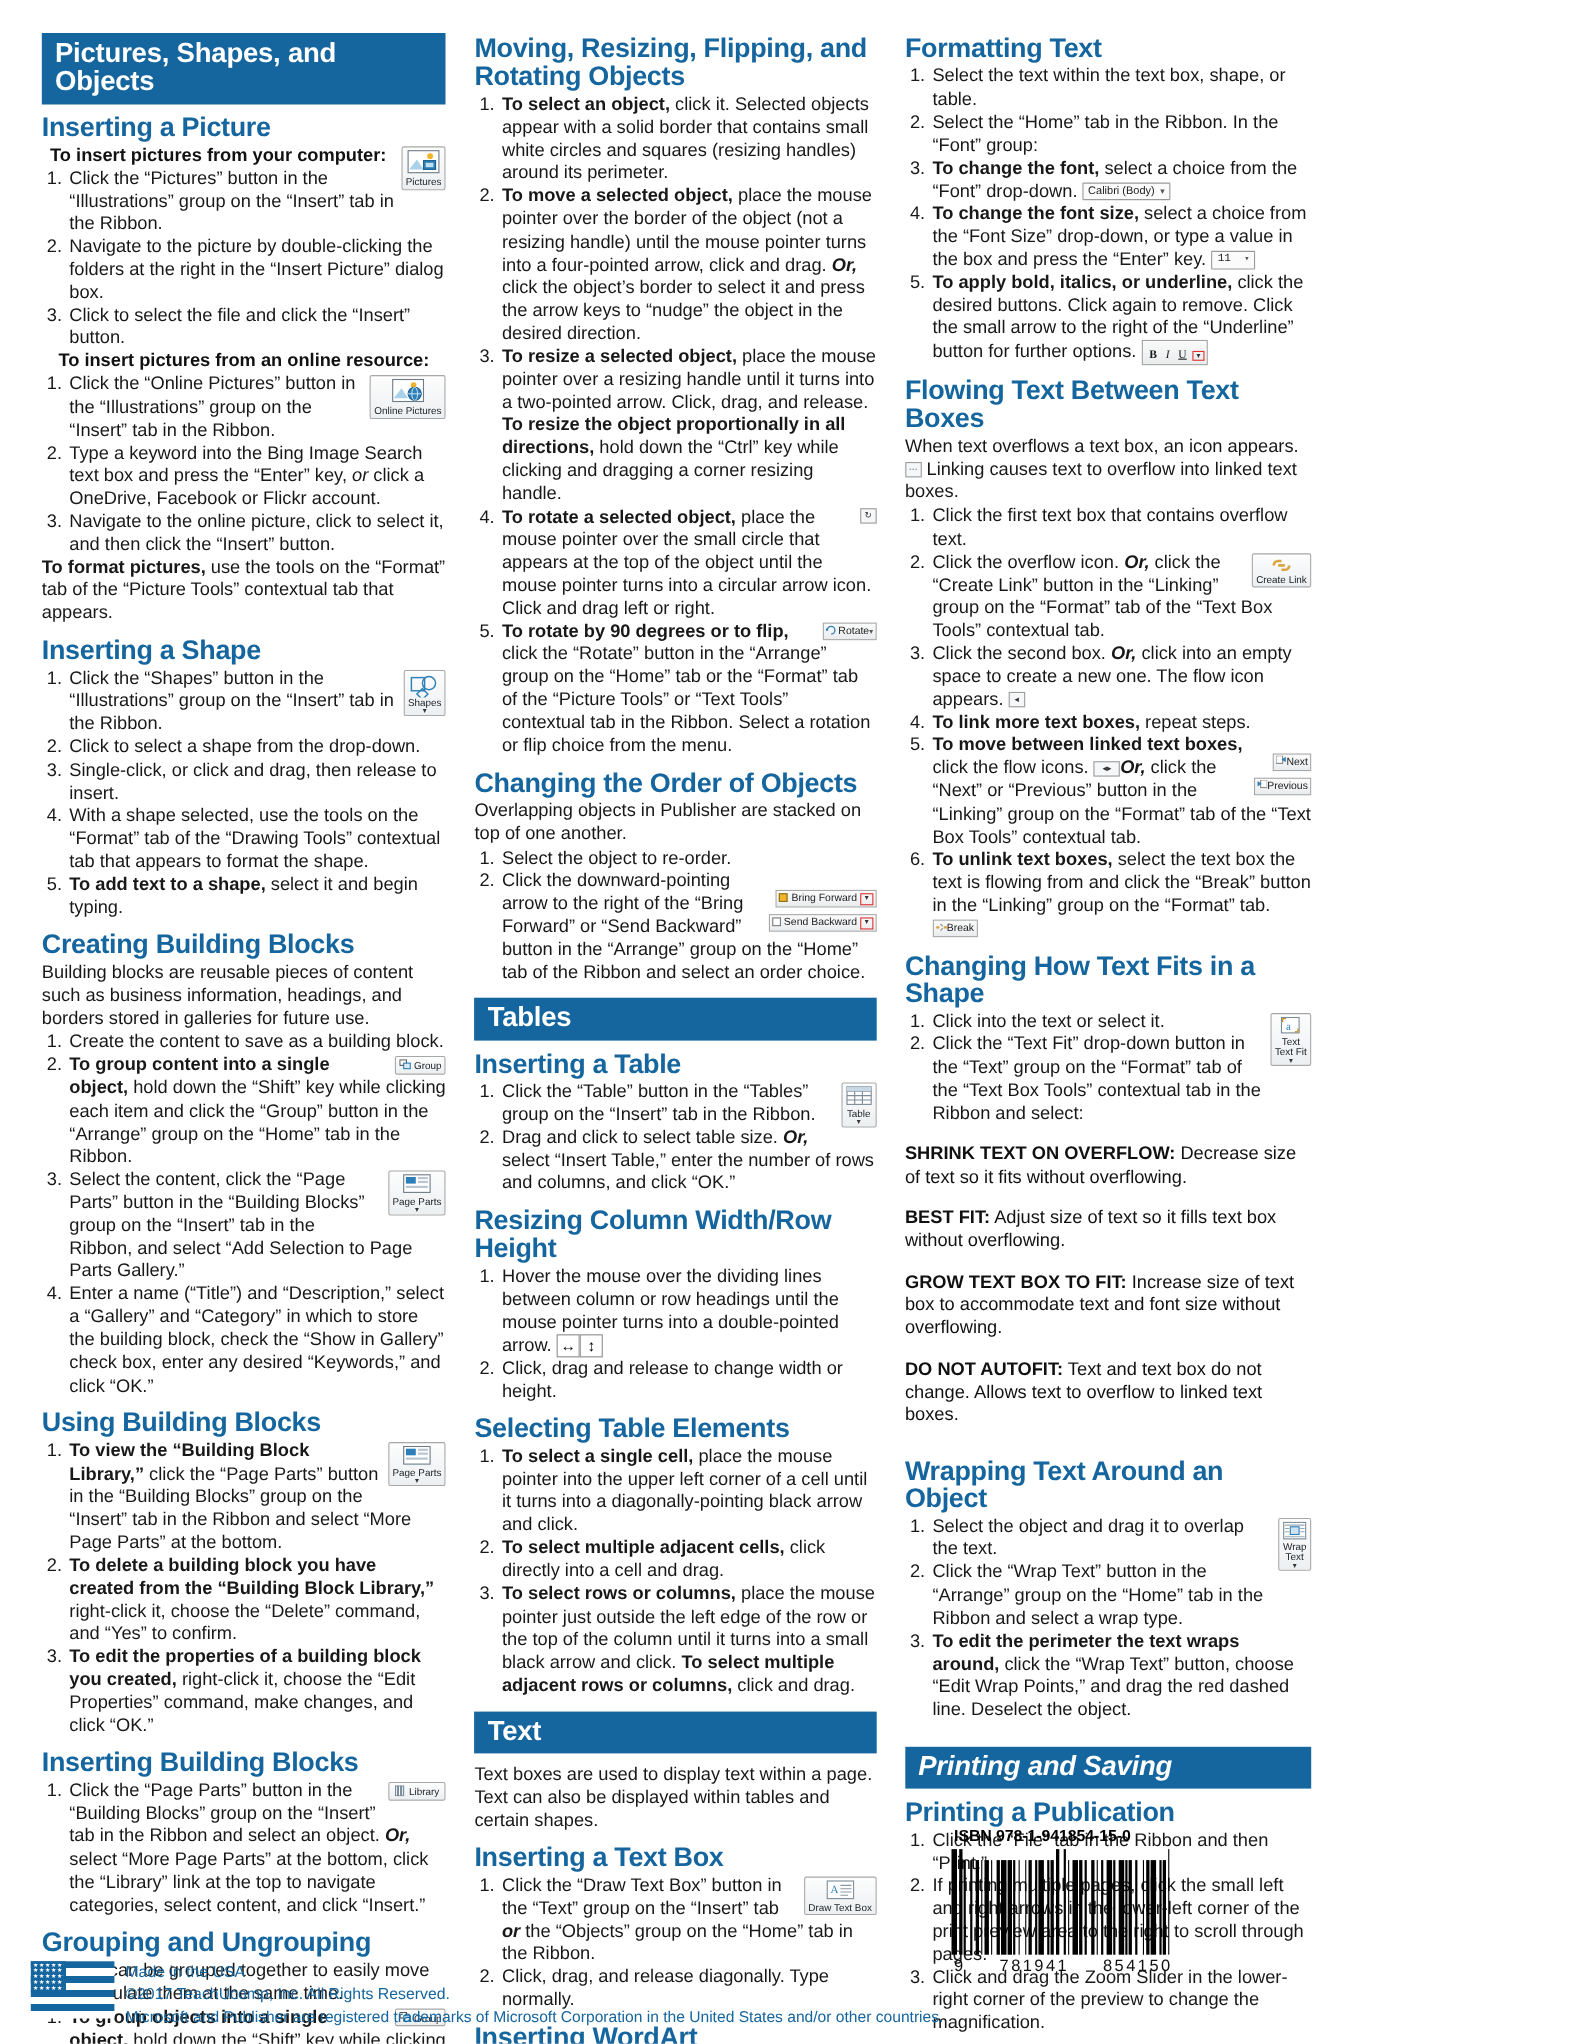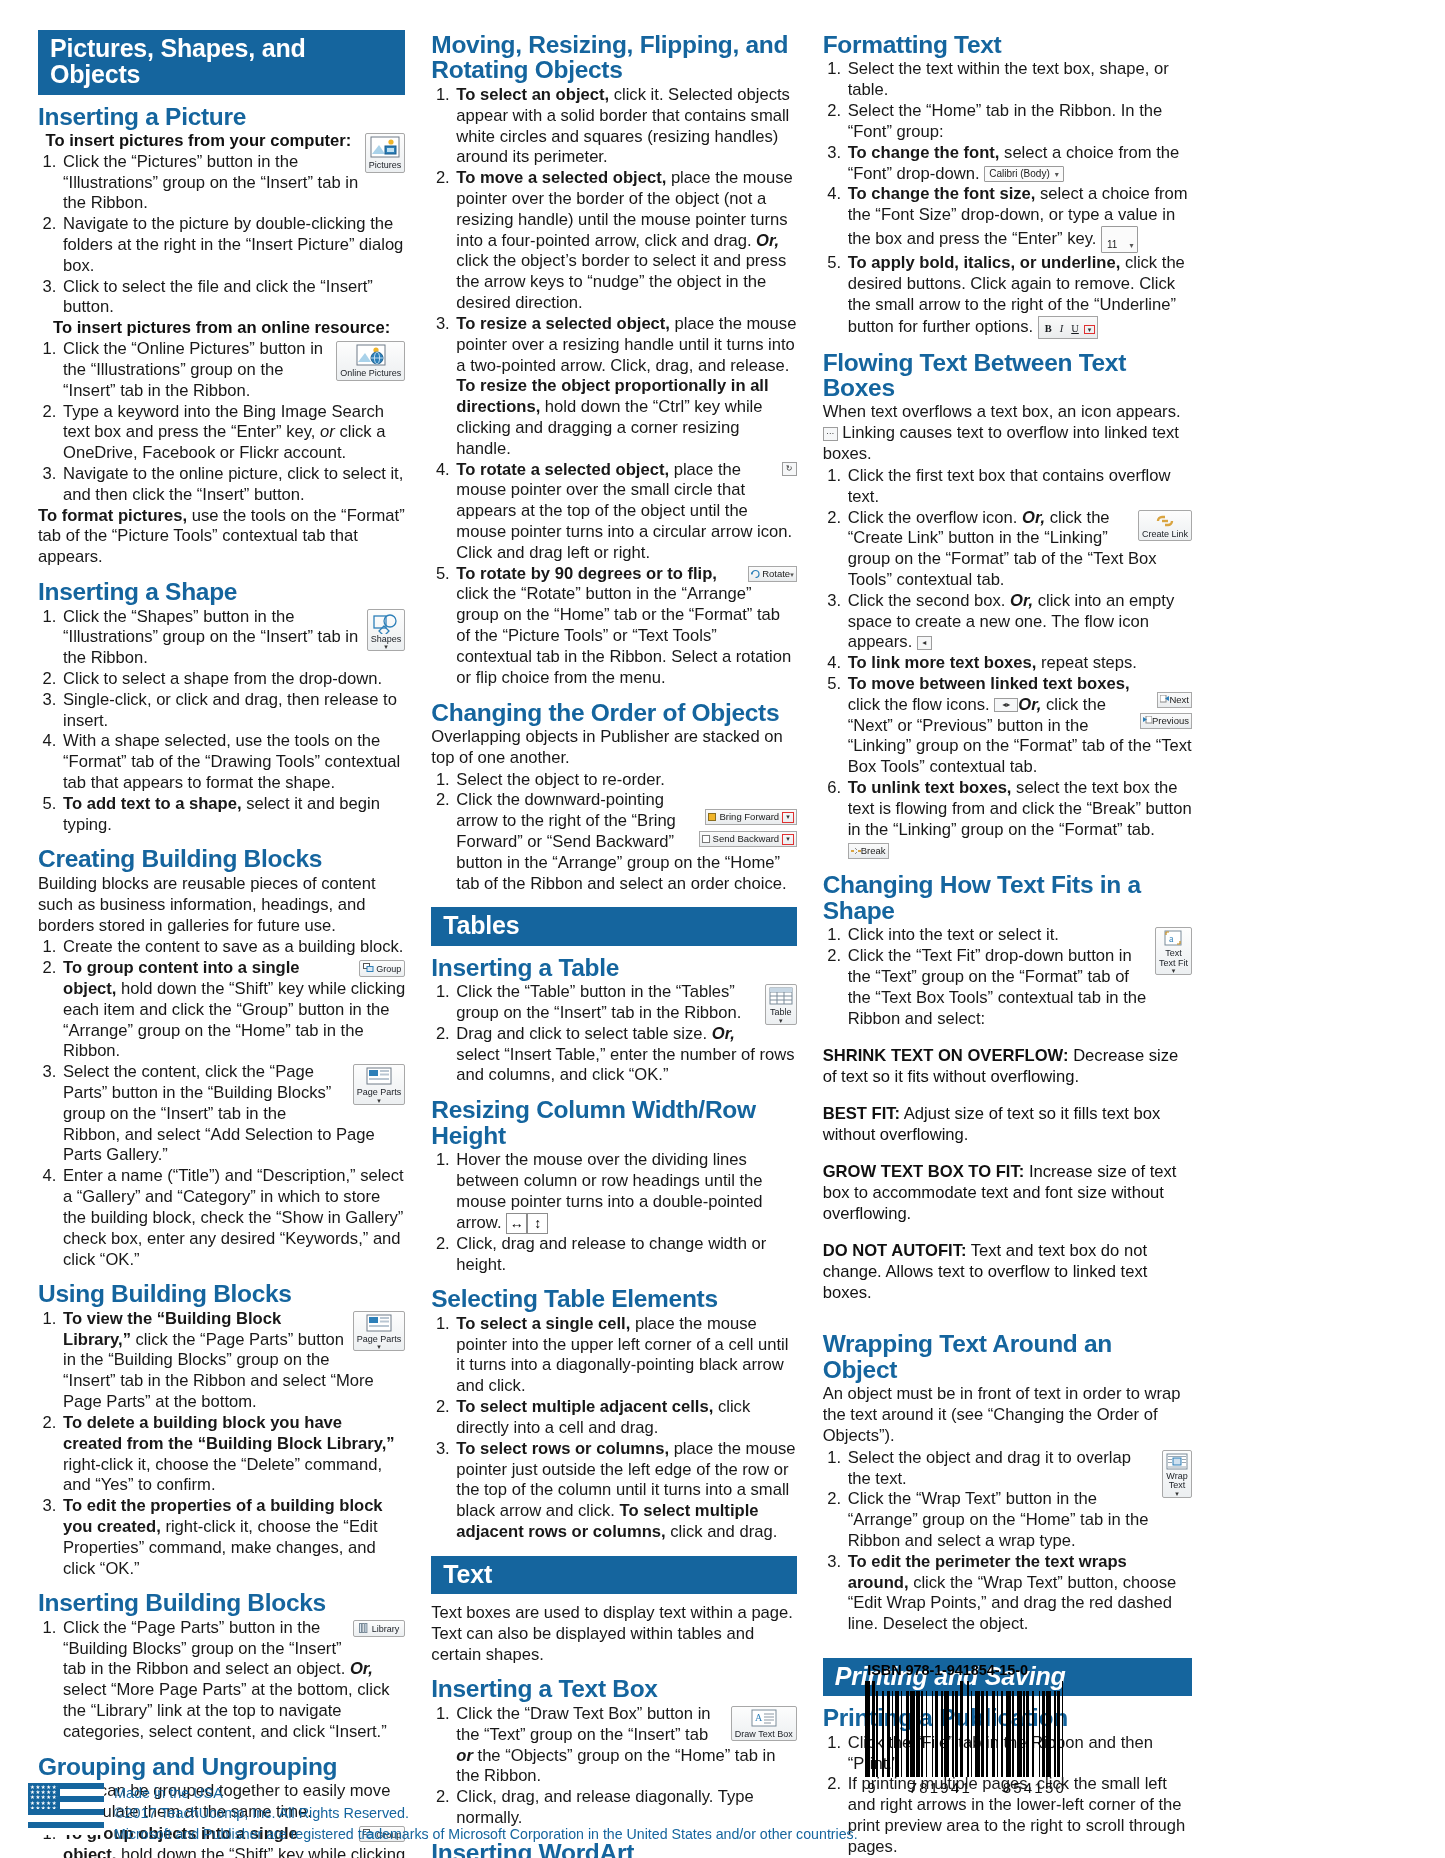--- a/index.html
+++ b/index.html
@@ -451,21 +451,21 @@
 
   </div>
 
   <div class="col c3">
 
     <h2 class="sec first">Formatting Text</h2>
     <ol class="steps">
       <li>Select the text within the text box, shape, or table.</li>
       <li>Select the “Home” tab in the Ribbon. In the “Font” group:</li>
       <li><b>To change the font,</b><span> select a choice from the “Font” drop-down. </span><span class="chip"><span>Calibri (Body)</span><span class="dd">▾</span></span></li>
-      <li><b>To change the font size,</b><span> select a choice from the “Font Size” drop-down, or type a value in the box and press the “Enter” key. </span><span class="chip" style="padding:12px 4px 1px 5px;"><span>11</span><span class="dd" style="margin-left:12px;">▾</span></span></li>
+      <li><b>To change the font size,</b><span> select a choice from the “Font Size” drop-down, or type a value in the box and press the “Enter” key. </span><span class="chip" style="padding:1px 4px 1px 5px;font-family:Liberation Mono, monospace;"><span>11</span><span class="dd" style="margin-left:12px;">▾</span></span></li>
       <li><b>To apply bold, italics, or underline,</b><span> click the desired buttons. Click again to remove. Click the small arrow to the right of the “Underline” button for further options. </span><span class="biubar"><span class="k" style="font-weight:bold;">B</span><span class="k" style="font-style:italic;">I</span><span class="k u">U</span><span class="redbox">▾</span></span></li>
     </ol>
 
     <h2 class="sec">Flowing Text Between Text Boxes</h2>
     <p class="lead">When text overflows a text box, an icon appears. <span class="tinyicon">⋯</span> Linking causes text to overflow into linked text boxes.</p>
     <div class="clearfix">
       <ol class="steps">
         <li>Click the first text box that contains overflow text.</li>
         <li>
           <span class="ricon ficon">
@@ -517,21 +517,20 @@
         <li>Click into the text or select it.</li>
         <li>Click the “Text Fit” drop-down button in the “Text” group on the “Format” tab of the “Text Box Tools” contextual tab in the Ribbon and select:</li>
       </ol>
       <p class="defn"><b>SHRINK TEXT ON OVERFLOW:</b><span> Decrease size of text so it fits without overflowing.</span></p>
       <p class="defn"><b>BEST FIT:</b><span> Adjust size of text so it fills text box without overflowing.</span></p>
       <p class="defn"><b>GROW TEXT BOX TO FIT:</b><span> Increase size of text box to accommodate text and font size without overflowing.</span></p>
       <p class="defn"><b>DO NOT AUTOFIT:</b><span> Text and text box do not change. Allows text to overflow to linked text boxes.</span></p>
     </div>
 
     <h2 class="sec">Wrapping Text Around an Object</h2>
-    <p class="lead">An object must be in front of text in order to wrap the text around it (see “Changing the Order of Objects”).</p>
     <div class="clearfix">
       <span class="ricon ficon">
         <svg class="glyph" width="22" height="18" viewBox="0 0 22 18">
           <rect x="1" y="1" width="20" height="15" fill="#fff" stroke="#7a8b99"></rect>
           <rect x="7" y="5" width="8" height="7" fill="#cfe0ef" stroke="#2d7fb8"></rect>
           <line x1="2" y1="3.5" x2="20" y2="3.5" stroke="#99a7b3"></line>
           <line x1="2" y1="6.5" x2="6" y2="6.5" stroke="#99a7b3"></line>
               <line x1="16" y1="6.5" x2="20" y2="6.5" stroke="#99a7b3"></line>
           <line x1="2" y1="9.5" x2="6" y2="9.5" stroke="#99a7b3"></line>
               <line x1="16" y1="9.5" x2="20" y2="9.5" stroke="#99a7b3"></line>

